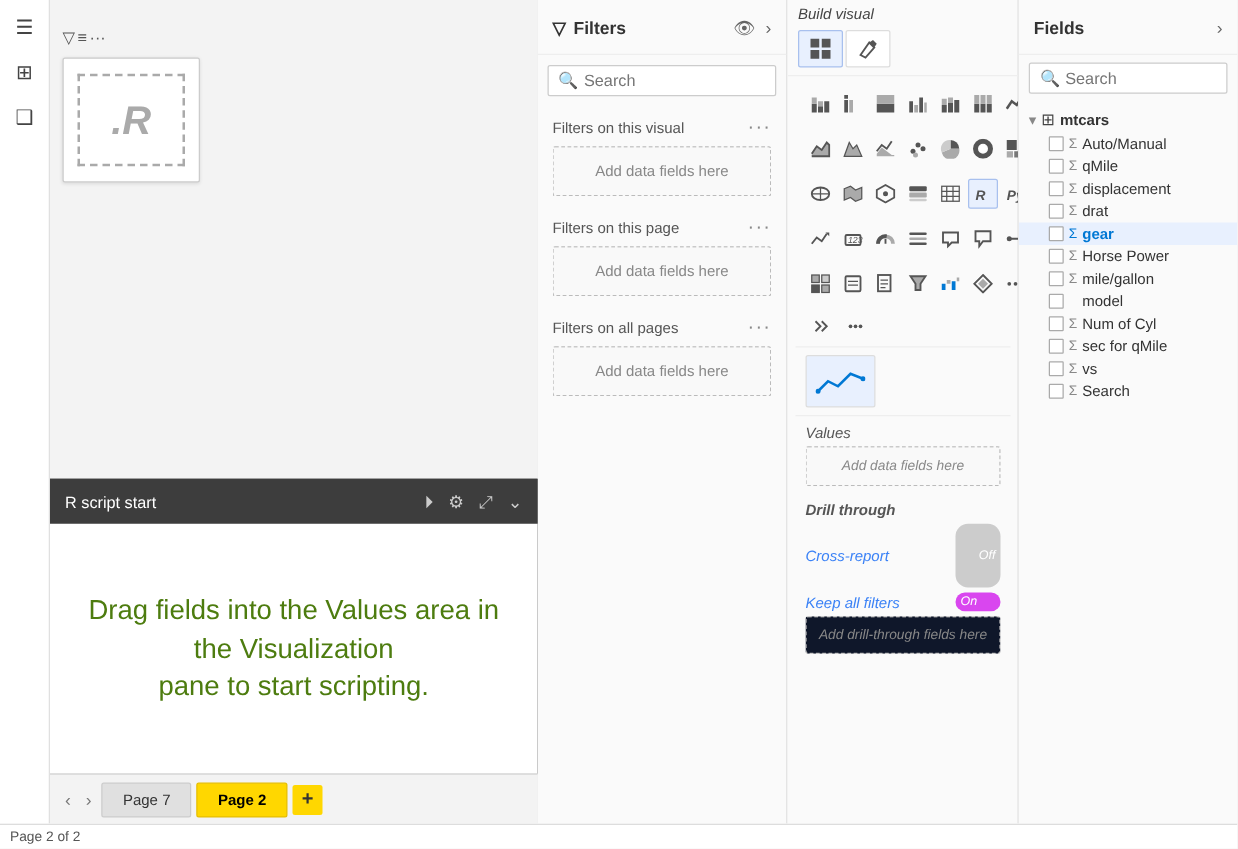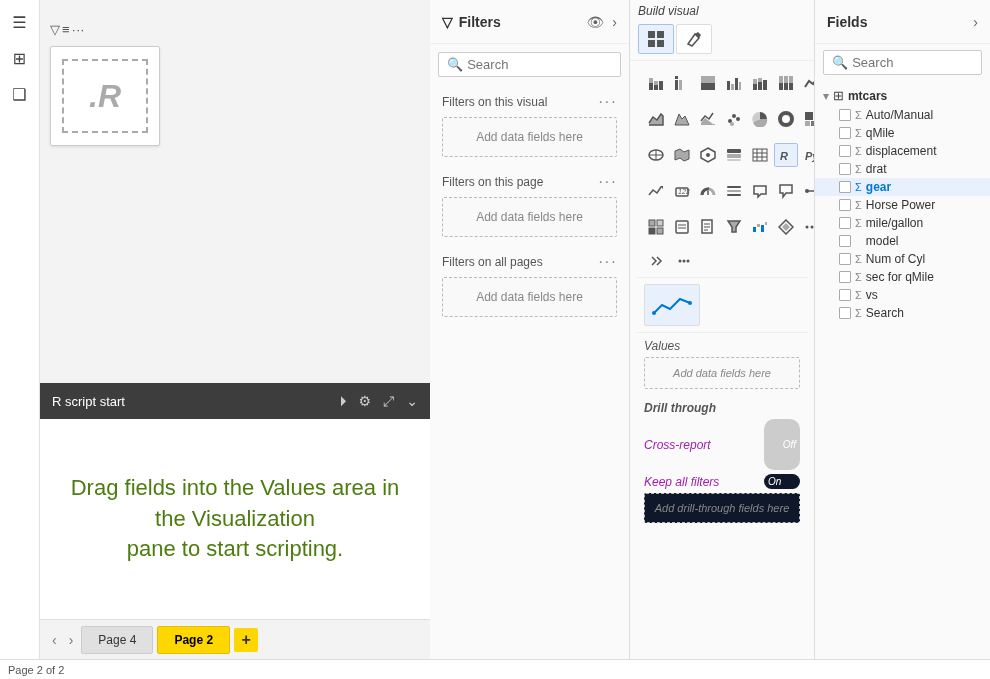--- a/index.html
+++ b/index.html
@@ -59,23 +59,23 @@
     .viz-icon { width: 24px; height: 24px; display: flex; align-items: center; justify-content: center; cursor: pointer; border-radius: 2px; font-size: 13px; color: #444; border: 1px solid transparent; }
     .viz-icon.active { background: #e8f0fe; border-color: #a8c0ee; }
     .viz-more-row { display: flex; align-items: center; gap: 4px; padding: 2px 8px; }
     .viz-more-icon { width: 24px; height: 24px; display: flex; align-items: center; justify-content: center; cursor: pointer; color: #444; font-size: 13px; }
     .viz-section { padding: 6px 8px; }
     .viz-section-label { font-size: 12px; color: #555; margin-bottom: 4px; font-weight: 500; }
     .viz-drop-area { border: 1px dashed #bbb; border-radius: 2px; padding: 8px; text-align: center; color: #888; font-size: 11px; cursor: pointer; background: #f9f9f9; min-height: 32px; display: flex; align-items: center; justify-content: center; }
     .drill-section { padding: 6px 8px; }
     .drill-label { font-size: 12px; color: #555; font-weight: 600; margin-bottom: 4px; }
     .drill-row { display: flex; align-items: center; justify-content: space-between; margin-bottom: 4px; }
-    .drill-name { font-size: 12px; color: #a21caf; }
+    .drill-name { font-size: 12px; color: #3b82f6; }
     .toggle-off { background: #ccc; border-radius: 10px; padding: 20px 4px; font-size: 10px; color: #fff; cursor: pointer; min-width: 36px; text-align: right; }
-    .toggle-on { background: #0f172a; border-radius: 10px; padding: 2px 4px; font-size: 10px; color: #fff; cursor: pointer; min-width: 36px; text-align: left; }
+    .toggle-on { background: #d946ef; border-radius: 10px; padding: 2px 4px; font-size: 10px; color: #fff; cursor: pointer; min-width: 36px; text-align: left; }
     .drill-drop { border: 1px dashed #bbb; border-radius: 2px; padding: 8px; text-align: center; color: #888; font-size: 11px; cursor: pointer; background: #0f172a; }
 
     
     .fields-panel { width: 175px; background: #fafafa; display: flex; flex-direction: column; }
     .fields-header { display: flex; align-items: center; justify-content: space-between; padding: 8px 12px; border-bottom: 1px solid #eee; height: 44px; }
     .fields-title { font-size: 14px; font-weight: 600; color: #333; }
     .fields-search { margin: 6px 8px; border: 1px solid #ccc; border-radius: 2px; display: flex; align-items: center; padding: 4px 8px; background: #fff; }
     .fields-search input { border: none; outline: none; font-size: 13px; width: 100%; background: transparent; }
     .fields-tree { flex: 1; overflow-y: auto; padding: 4px 0; }
     .fields-group { margin-bottom: 2px; }
@@ -135,21 +135,21 @@
         <div class="script-editor-content">
           <div class="script-editor-hint">
             Drag fields into the Values area in the Visualization<br>pane to start scripting.
           </div>
         </div>
       </div>
 
       <div class="page-tabs">
         <div class="tab-arrow">‹</div>
         <div class="tab-arrow">›</div>
-        <div class="page-tab">Page 4</div>
+        <div class="page-tab">Page 7</div>
         <div class="page-tab active">Page 2</div>
         <button class="page-tab-add">+</button>
       </div>
     </div>
   </div>
 
   <div class="filters-panel">
     <div class="panel-header">
       <div class="panel-title">
         <span style="font-size:14px;">▽</span>

